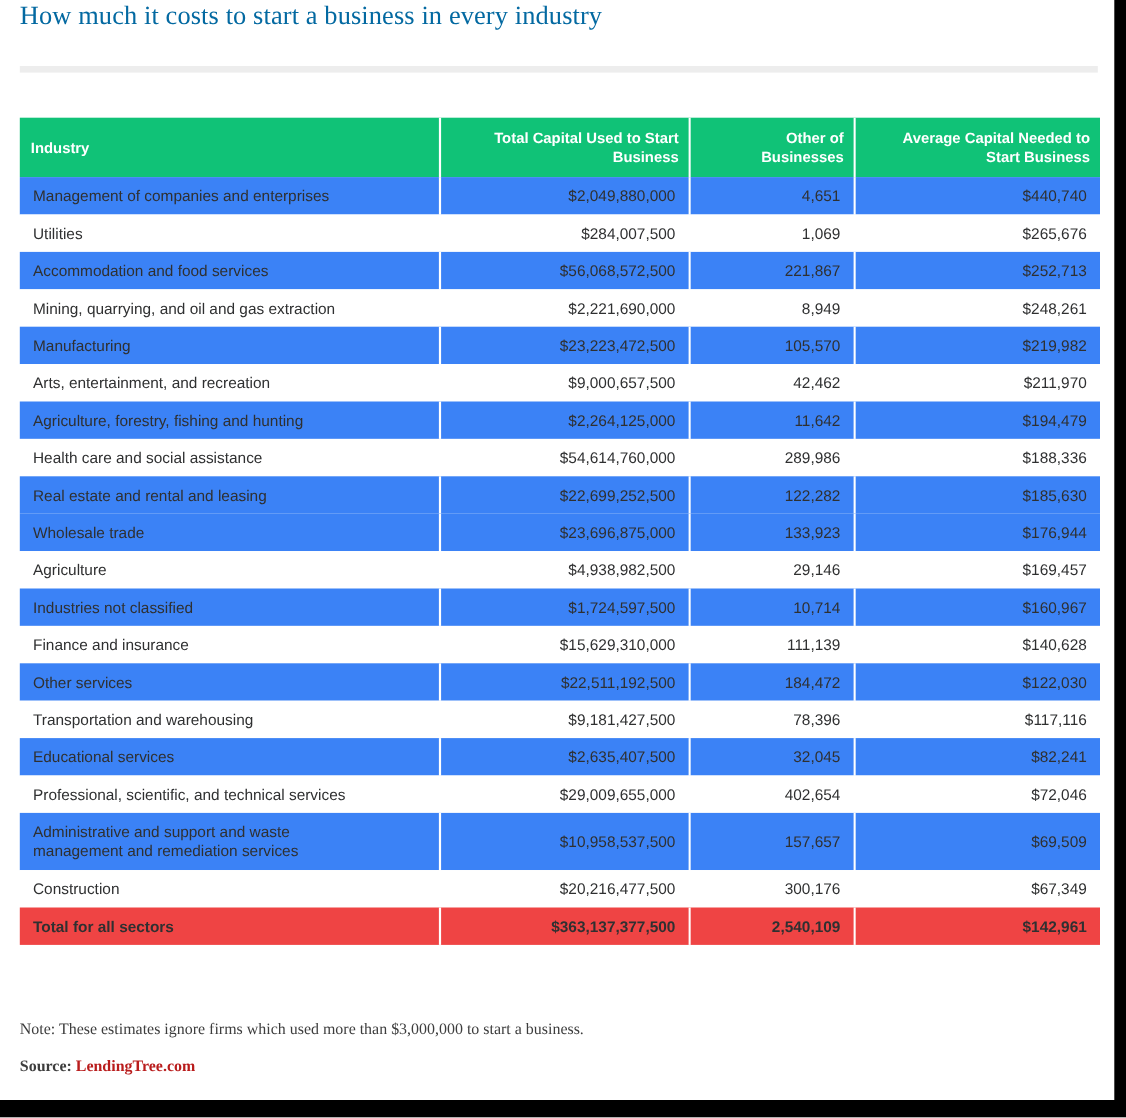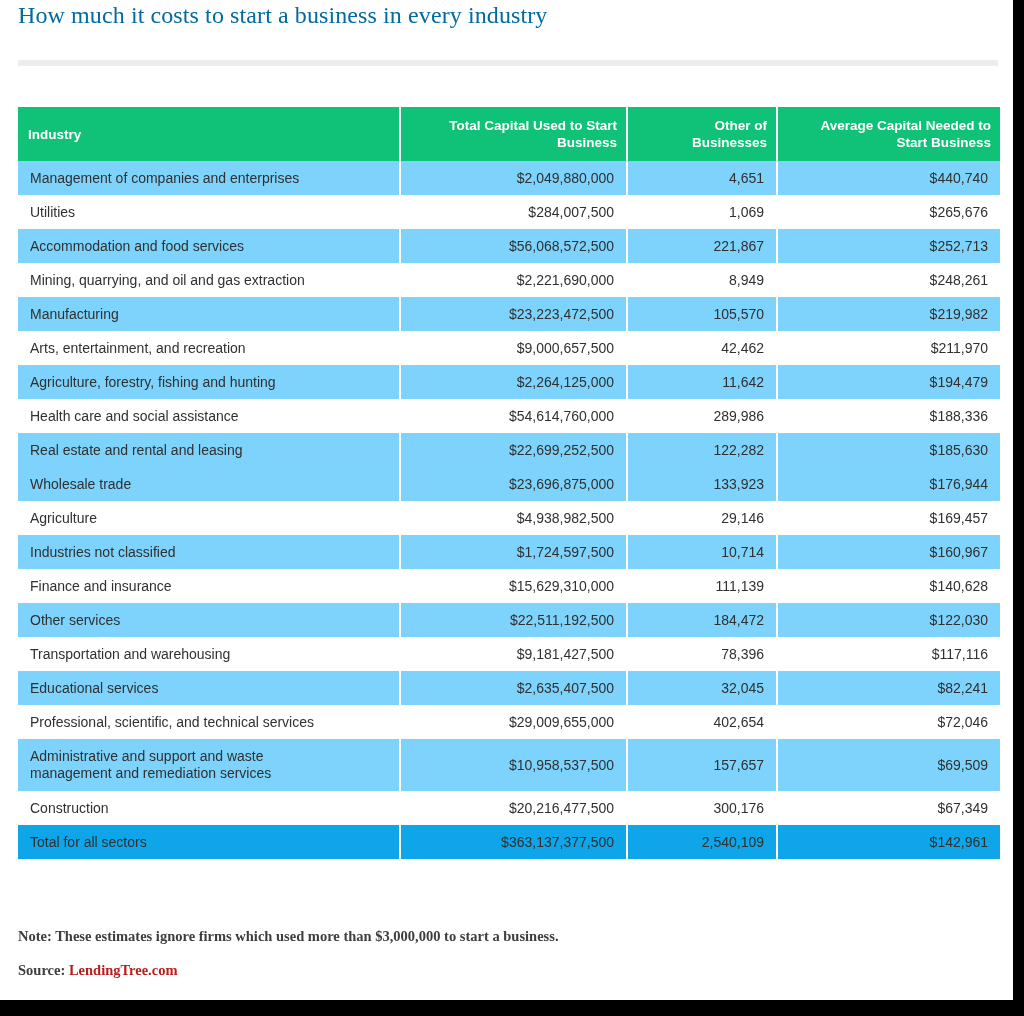--- a/index.html
+++ b/index.html
@@ -102,41 +102,41 @@
     padding-left: 10px;
     white-space: pre-line;
   }
   td.cell-num {
     text-align: right;
     padding-right: 11px;
     white-space: nowrap;
   }
 
   
-  tbody tr.alt td { background: #7dd3fc; }
+  tbody tr.alt td { background: #3b82f6; }
   tbody tr.plain td { background: #ffffff; }
 
   tbody tr.total-row td {
-    font-weight: normal;
-    background: #0ea5e9;
+    font-weight: bold;
+    background: #ef4444;
   }
 
   tbody tr.tall td { height: 52px; }
 
   
   .footnotes {
     position: absolute;
     left: 18px;
     top: 926px;
     width: 980px;
     font-family: "Liberation Serif", serif;
   }
   .note-line {
     font-size: 14.5px;
-    font-weight: bold;
+    font-weight: normal;
     color: #3d3d3d;
     line-height: 20px;
     margin-bottom: 14px;
   }
   .source-line {
     font-size: 14.5px;
     font-weight: bold;
     color: #3d3d3d;
     line-height: 20px;
   }

